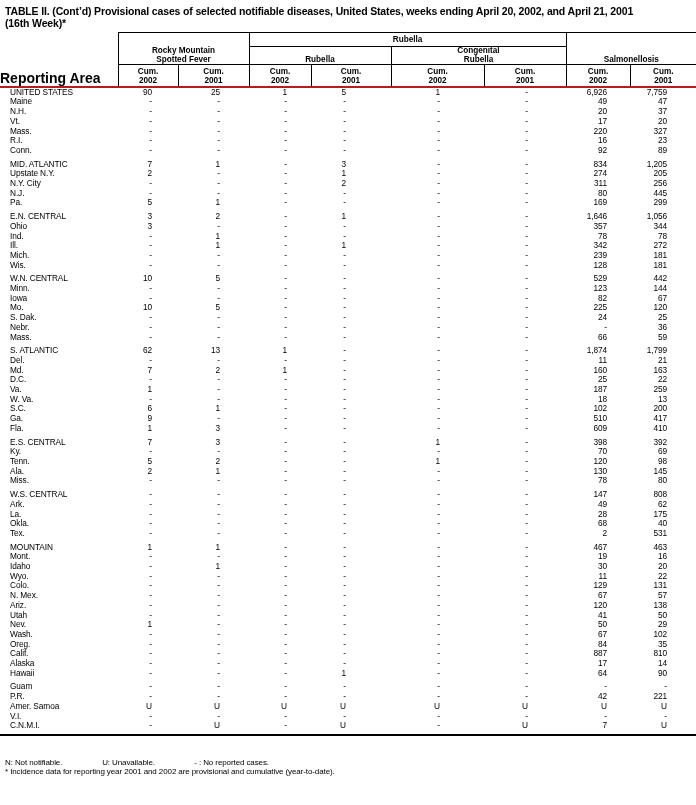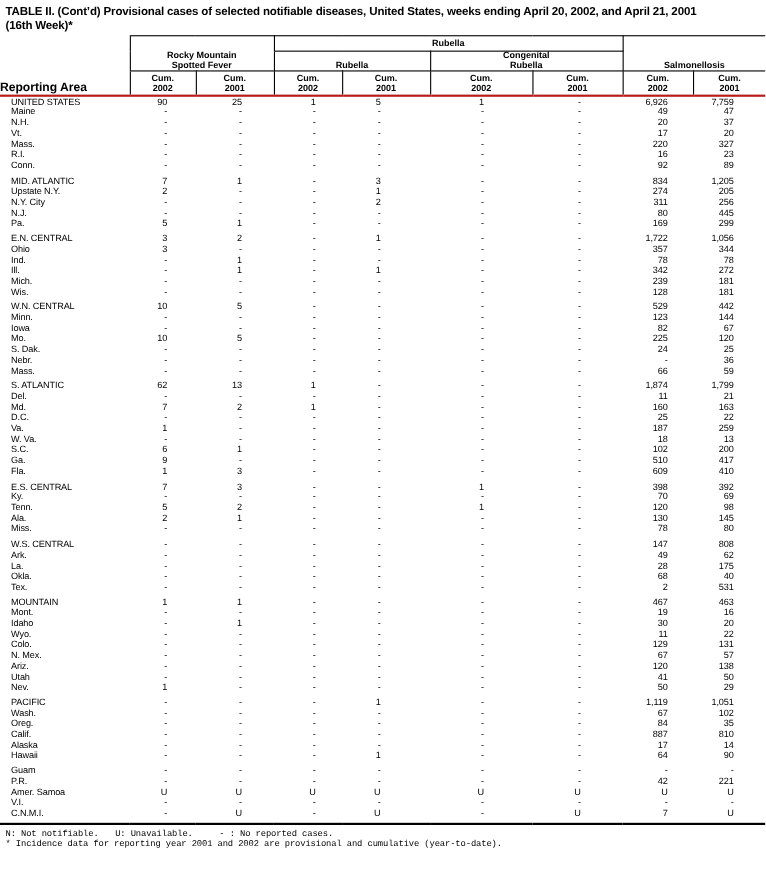--- a/index.html
+++ b/index.html
@@ -11,42 +11,42 @@
   table.disease { border-collapse:collapse; table-layout:fixed; width:696px; margin-top:3px; }
   table.disease th, table.disease td { padding:0; }
 
   thead th { font-weight:bold; font-size:8.2px; vertical-align:bottom; }
   tr.hr1 { height:14px; }
   tr.hr2 { height:18px; }
   tr.hr3 { height:22px; }
   th.super-label { text-align:center; vertical-align:middle; }
   th.group { text-align:center; line-height:8.6px; padding-bottom:1px; white-space:pre-line; }
   th.cum { text-align:center; line-height:8.8px; padding-bottom:2px; white-space:pre-line; }
-  th.area-label { text-align:left; padding-left:8px; font-size:11px; }
+  th.area-label { text-align:left; padding-left:8px; font-size:14px; }
 
   .bt { border-top:1px solid #000; }
   .bb { border-bottom:1px solid #000;margin-top:36px; }
   .br { border-right:1px solid #000; }
   tr.hr3 th { border-bottom:2px solid #b91c1c; }
 
   tbody td { font-size:8.3px; line-height:9.7px; vertical-align:bottom; text-align:right;
              letter-spacing:-0.1px; white-space:nowrap; }
   tbody td.area { text-align:left; padding-left:10px; }
   tbody td:nth-child(2) { padding-right:26px; }
   tbody td:nth-child(3) { padding-right:29px; }
   tbody td:nth-child(4) { padding-right:24px; }
   tbody td:nth-child(5) { padding-right:45px; }
   tbody td:nth-child(6) { padding-right:44px; }
   tbody td:nth-child(7) { padding-right:38px; }
   tbody td:nth-child(8) { padding-right:23px; }
   tbody td:nth-child(9) { padding-right:29px; }
   tbody tr.section-start td { padding-top:4px; }
   tbody tr:last-child td { border-bottom:2px solid #000; padding-bottom:3px; }
 
-  .footnotes { margin-top:4px; font-size:8px; line-height:9.5px; padding-left:5px; letter-spacing:-0.1px;font-family:Liberation Mono, monospace; }
+  .footnotes { margin-top:22px; font-size:8px; line-height:9.5px; padding-left:5px; letter-spacing:-0.1px; }
   .fn-n { display:inline-block; min-width:95px; }
   .fn-u { display:inline-block; min-width:90px; }
   .fn-note { margin-top:0px; }
 </style>
 </head>
 <body>
 
 <div class="page">
 
   <div class="title">
@@ -236,21 +236,21 @@
           <td>299</td>
         </tr>
         <tr class="section-start">
           <td class="area">E.N. CENTRAL</td>
           <td>3</td>
           <td>2</td>
           <td>-</td>
           <td>1</td>
           <td>-</td>
           <td>-</td>
-          <td>1,722</td>
+          <td>1,646</td>
           <td>1,056</td>
         </tr>
         <tr>
           <td class="area">Ohio</td>
           <td>3</td>
           <td>-</td>
           <td>-</td>
           <td>-</td>
           <td>-</td>
           <td>-</td>
@@ -678,31 +678,20 @@
         <tr>
           <td class="area">Nev.</td>
           <td>1</td>
           <td>-</td>
           <td>-</td>
           <td>-</td>
           <td>-</td>
           <td>-</td>
           <td>50</td>
           <td>29</td>
-        </tr>
-        <tr class="section-start">
-          <td class="area">PACIFIC</td>
-          <td>-</td>
-          <td>-</td>
-          <td>-</td>
-          <td>1</td>
-          <td>-</td>
-          <td>-</td>
-          <td>1,119</td>
-          <td>1,051</td>
         </tr>
         <tr>
           <td class="area">Wash.</td>
           <td>-</td>
           <td>-</td>
           <td>-</td>
           <td>-</td>
           <td>-</td>
           <td>-</td>
           <td>67</td>

